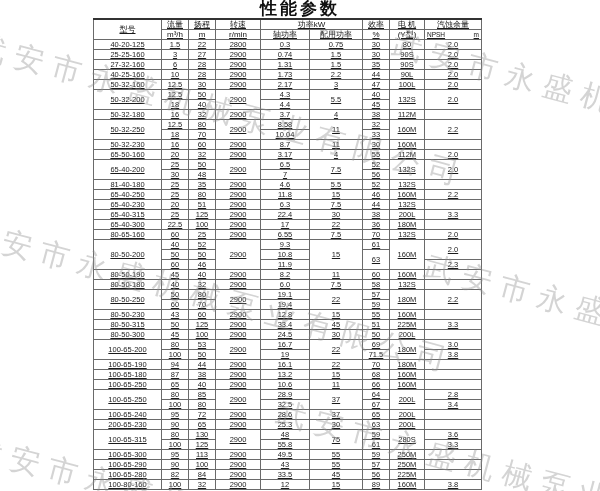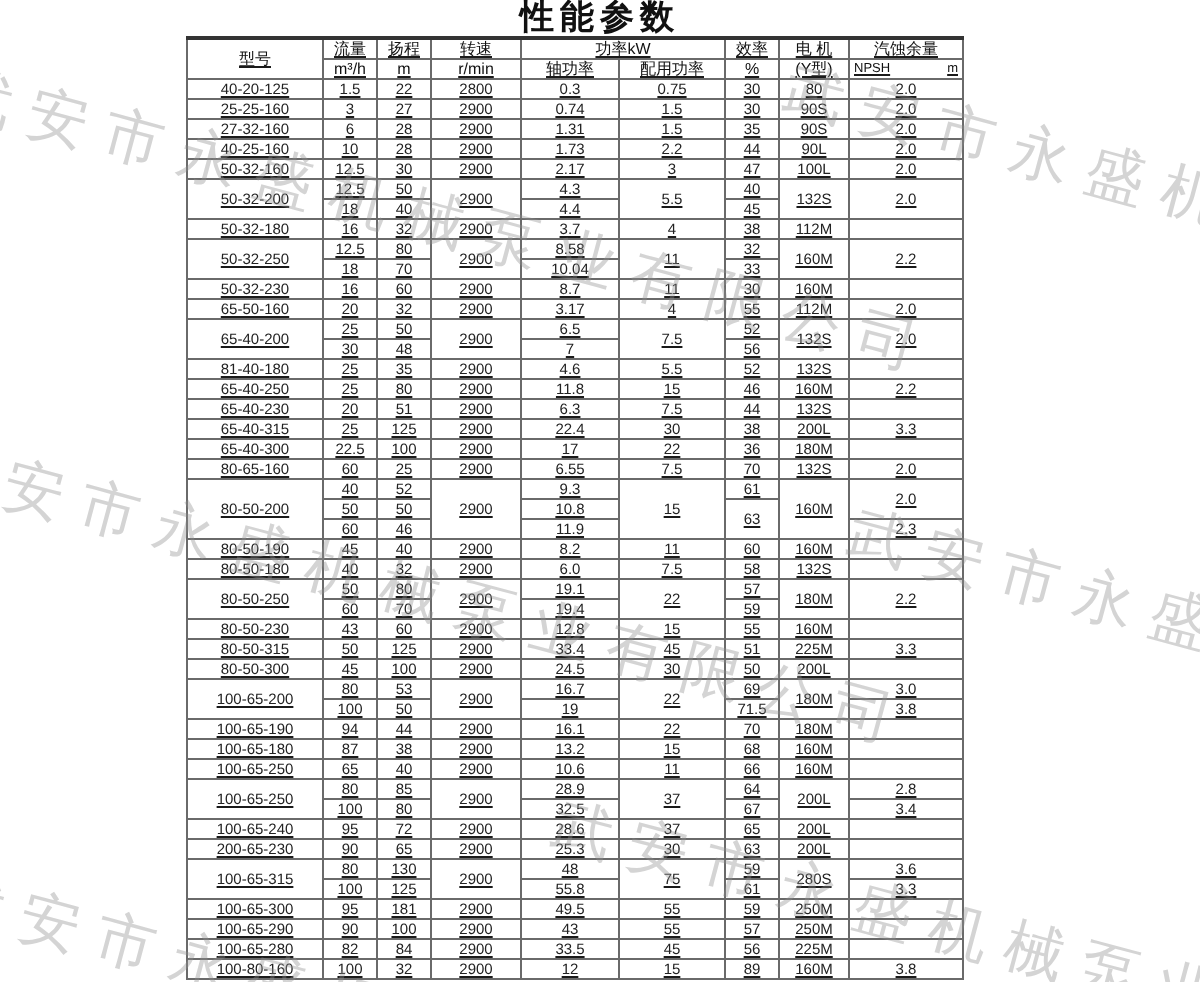--- a/index.html
+++ b/index.html
@@ -484,21 +484,21 @@
       <tr>
         <td>100</td>
         <td>125</td>
         <td>55.8</td>
         <td>61</td>
         <td>3.3</td>
       </tr>
       <tr>
         <td>100-65-300</td>
         <td>95</td>
-        <td>181</td>
+        <td>113</td>
         <td>2900</td>
         <td>49.5</td>
         <td>55</td>
         <td>59</td>
         <td>250M</td>
         <td></td>
       </tr>
       <tr>
         <td>100-65-290</td>
         <td>90</td>

